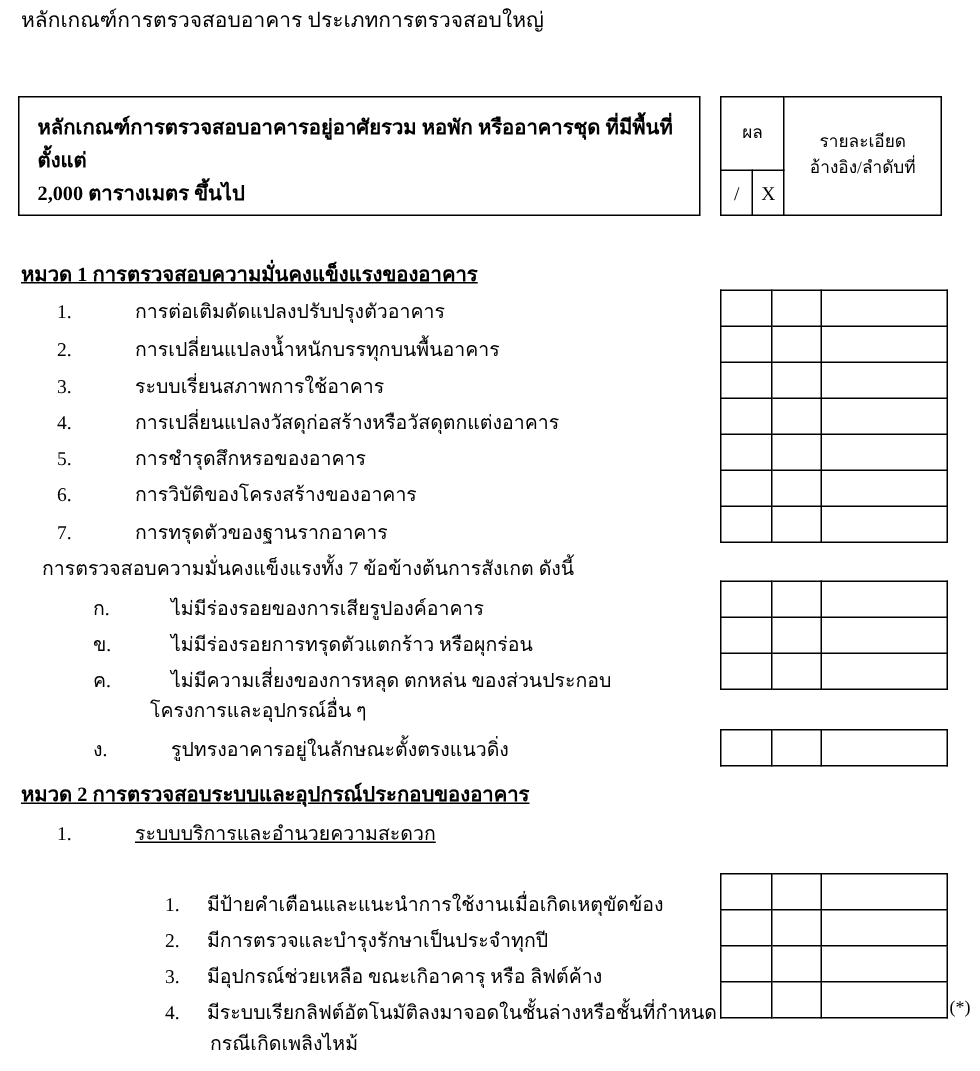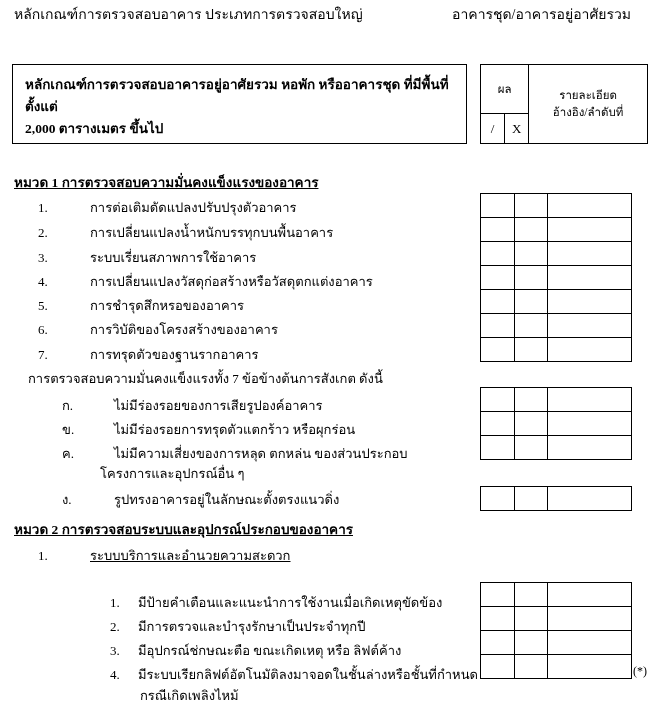--- a/index.html
+++ b/index.html
@@ -50,21 +50,21 @@
     font-size: 13.5px;
     line-height: 22px;
     font-weight: bold;
   }
 
   
   .hdr-table {
     position: absolute;
     left: 480px;
     top: 64px;
-    width: 168px;
+    width: 148px;
     height: 80px;
     border-collapse: collapse;
     table-layout: fixed;
     padding-left: 12px;
   }
   .hdr-table td {
     border: 1.4px solid #000;
     text-align: center;
     vertical-align: middle;
     font-size: 11.5px;
@@ -129,21 +129,20 @@
     font-size: 12px;
     line-height: 14px;
   }
 </style>
 </head>
 <body>
 
 <div class="sheet">
 
   <div class="runhead left">หลักเกณฑ์การตรวจสอบอาคาร ประเภทการตรวจสอบใหญ่</div>
-  <div class="runhead right">อาคารชุด/อาคารอยู่อาศัยรวม</div>
 
   <div class="title-box">
     <div class="ttl">หลักเกณฑ์การตรวจสอบอาคารอยู่อาศัยรวม หอพัก หรืออาคารชุด ที่มีพื้นที่ตั้งแต่</div>
     <div class="ttl">2,000 ตารางเมตร ขึ้นไป</div>
   </div>
 
   <table class="hdr-table">
     <tbody>
         <tr>
       <td class="c-slash" colspan="2" style="height:48px;">ผล</td>
@@ -294,21 +293,21 @@
   <div class="line" style="left:110px; top:593px;">
     <span class="num">1.</span>
     <span class="txt" style="margin-left:28px;">มีป้ายคำเตือนและแนะนำการใช้งานเมื่อเกิดเหตุขัดข้อง</span>
   </div>
   <div class="line" style="left:110px; top:617px;">
     <span class="num">2.</span>
     <span class="txt" style="margin-left:28px;text-align:right;">มีการตรวจและบำรุงรักษาเป็นประจำทุกปี</span>
   </div>
   <div class="line" style="left:110px; top:641px;">
     <span class="num">3.</span>
-    <span class="txt" style="margin-left:28px;">มีอุปกรณ์ช่กษณะตือ ขณะเกิดเหตุ หรือ ลิฟต์ค้าง</span>
+    <span class="txt" style="margin-left:28px;">มีอุปกรณ์ช่วยเหลือ ขณะเกิอาคารุ หรือ ลิฟต์ค้าง</span>
   </div>
   <div class="line" style="left:110px; top:665px;">
     <span class="num">4.</span>
     <span class="txt" style="margin-left:28px;">มีระบบเรียกลิฟต์อัตโนมัติลงมาจอดในชั้นล่างหรือชั้นที่กำหนด</span>
   </div>
   <div class="line plain" style="left:140px; top:686px;">
     <span class="txt">กรณีเกิดเพลิงไหม้</span>
   </div>
 
   <table class="grid" style="top:582px;">

